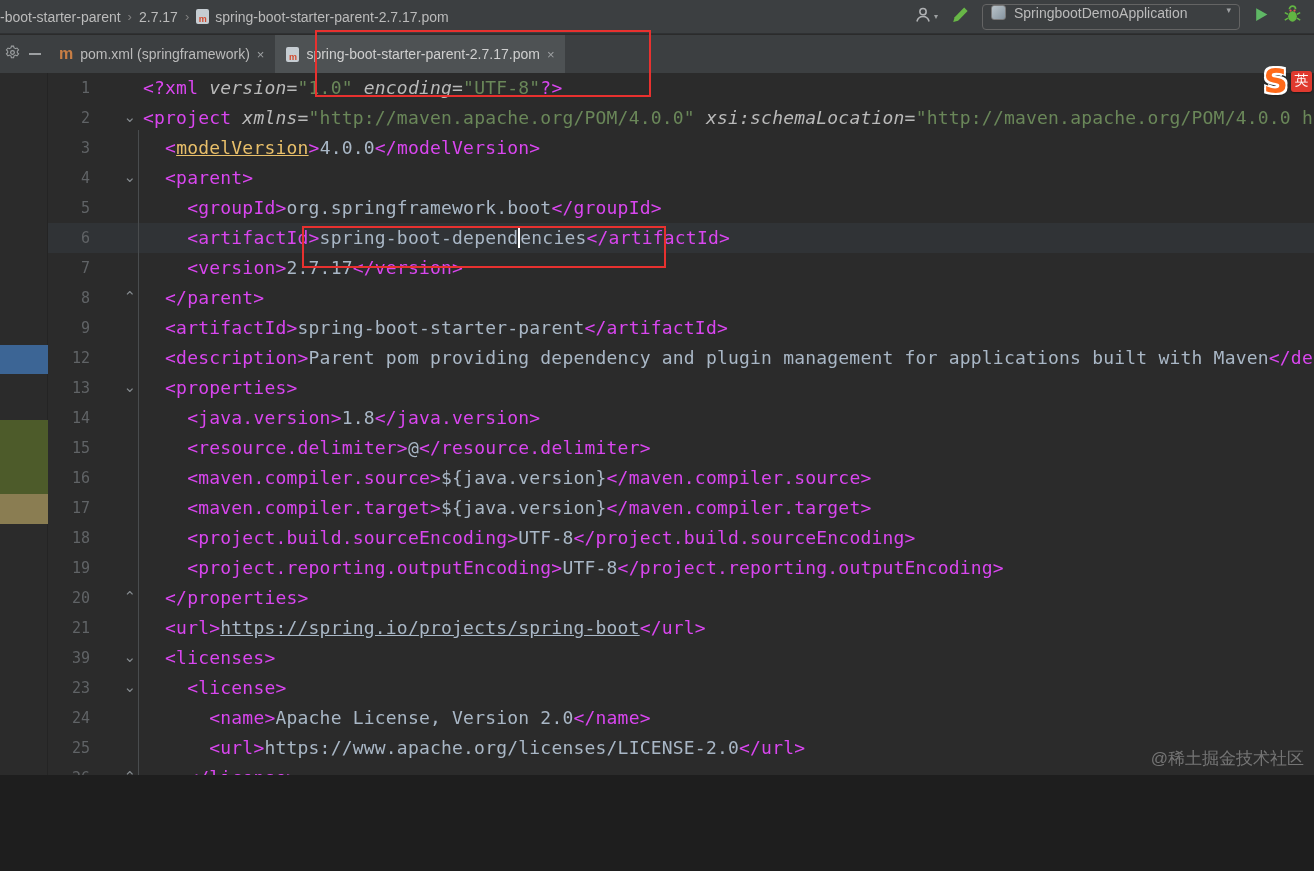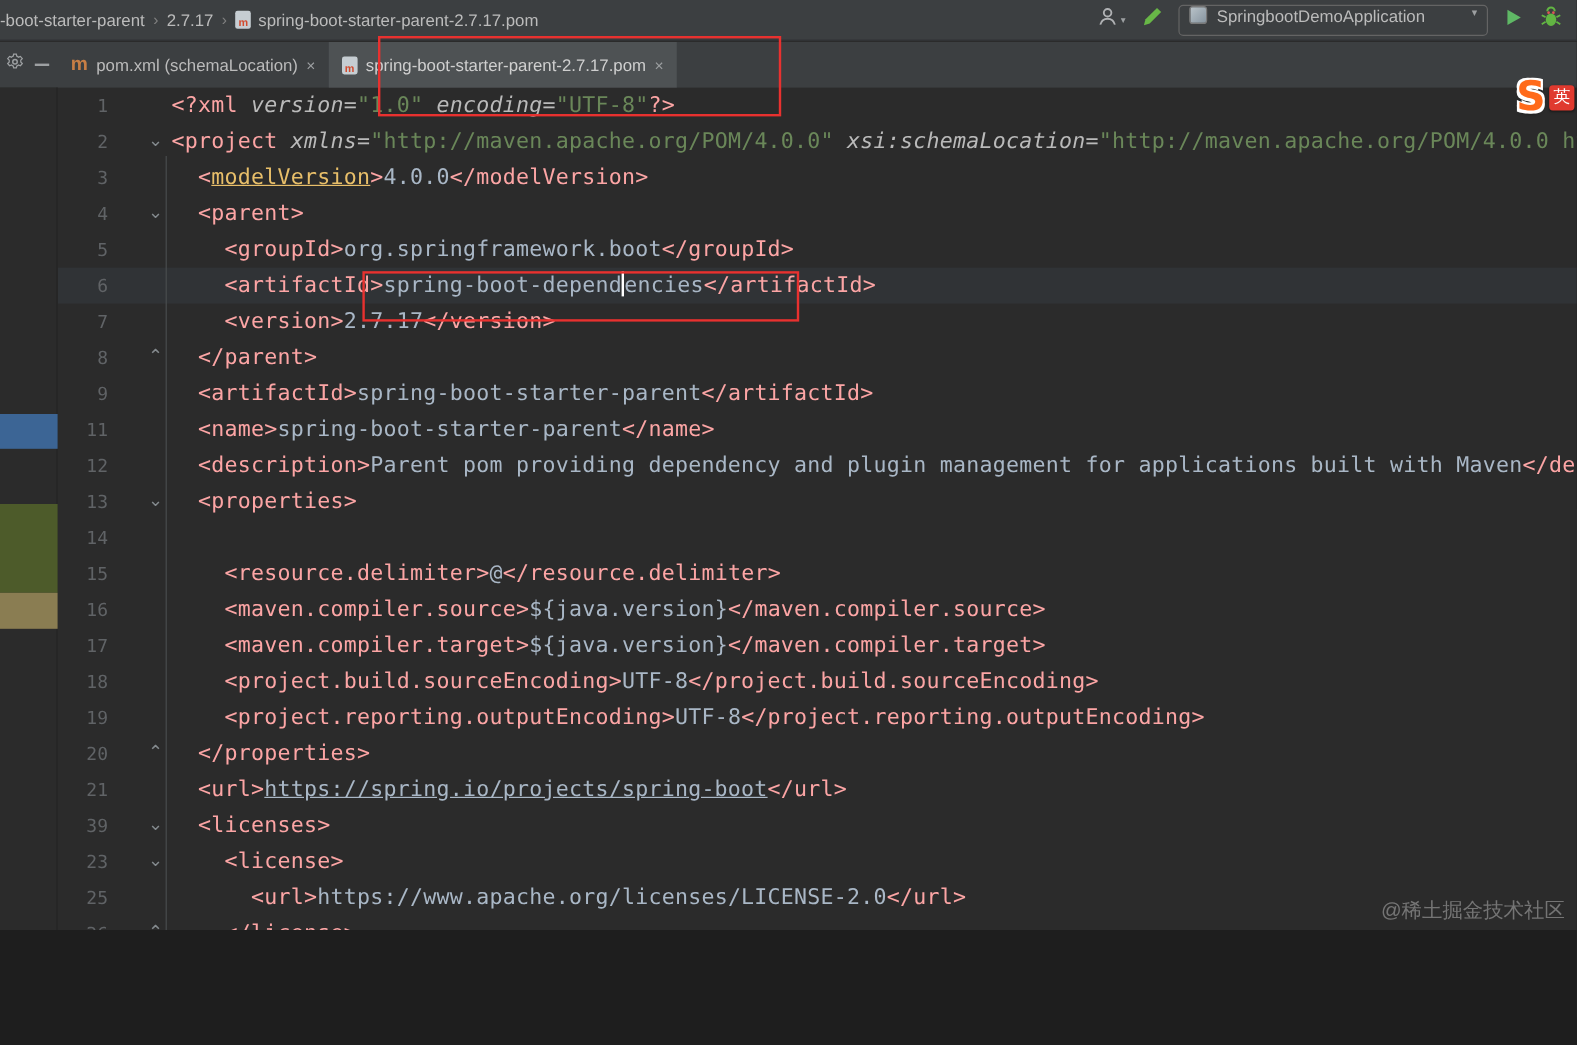--- a/index.html
+++ b/index.html
@@ -41,21 +41,21 @@
   .gutter-vline { position:absolute; left:138px; top:57px; bottom:0; width:1px; background:#494c4e; z-index:1; }
   #code-lines { position:absolute; left:0; top:0; right:0; }
   .row { height:30px; display:flex; margin-left:48px; position:relative; white-space:nowrap; }
   .row.current { background:#303336; }
   .ln { width:42px; text-align:right; font-family:"DejaVu Sans Mono", monospace; font-size:15px;
         line-height:30px; color:#606366; flex:0 0 42px; }
   .fold { flex:0 0 53px; width:53px; text-align:right; padding-right:7px; color:#848a8e;
           font-size:15px; line-height:28px; font-family:"DejaVu Sans", sans-serif; z-index:2; }
   .code { font-family:"DejaVu Sans Mono", monospace; font-size:18px; line-height:30px;
           white-space:pre; letter-spacing:0.2px; }
-  .c-tag  { color:#fca5a5; }
+  .c-tag  { color:#d946ef; }
   .c-tagu { color:#e8bf6a; text-decoration:underline; }
   .c-attr { color:#bababa;font-style:italic; }
   .c-str  { color:#6a8759; }
   .c-txt  { color:#a9b7c6; }
   .c-txtu { color:#a9b7c6; text-decoration:underline; }
   .caret  { display:inline-block; width:2px; height:21px; background:#ffffff; vertical-align:middle; margin-top:-3px; }
 
   
   .anno { position:absolute; border:2px solid #e8312f; z-index:50; }
   .ime { position:absolute; top:64px; right:2px; z-index:60; display:flex; align-items:center; }
@@ -134,21 +134,21 @@
       <span>
         <svg width="15" height="15" viewBox="0 0 16 16">
             <path d="M9.2 1.2H6.8l-.4 1.8c-.55.2-1.05.5-1.5.9l-1.7-.7-1.7 2 1.4 1.3a5.6 5.6 0 000 1.7l-1.4 1.3 1.7 2 1.7-.7c.45.4.95.7 1.5.9l.4 1.8h2.4l.4-1.8c.55-.2 1.05-.5 1.5-.9l1.7.7 1.7-2-1.4-1.3a5.6 5.6 0 000-1.7l1.4-1.3-1.7-2-1.7.7a5.3 5.3 0 00-1.5-.9z" fill="none" stroke="#9da0a2" stroke-width="1.1"></path>
             <circle cx="8" cy="8" r="2" fill="none" stroke="#9da0a2" stroke-width="1.3"></circle>
           </svg>
       </span>
       <span class="minus-bar"></span>
     </div>
     <div class="tab">
       <span class="mvn-letter">m</span>
-      <span>pom.xml (schemaLocation)</span>
+      <span>pom.xml (springframework)</span>
       <span class="tab-close">×</span>
     </div>
     <div class="tab active">
       <span class="pom-icon">
           <span>m</span>
         </span>
       <span>spring-boot-starter-parent-2.7.17.pom</span>
       <span class="tab-close">×</span>
     </div>
   </div>
@@ -195,37 +195,33 @@
           <span class="ln">8</span>
           <span class="fold">⌃</span>
           <span class="code"><span class="c-txt">  </span><span class="c-tag">&lt;/parent&gt;</span></span>
         </div>
         <div class="row">
           <span class="ln">9</span>
           <span class="fold"></span>
           <span class="code"><span class="c-txt">  </span><span class="c-tag">&lt;artifactId&gt;</span><span class="c-txt">spring-boot-starter-parent</span><span class="c-tag">&lt;/artifactId&gt;</span></span>
         </div>
         <div class="row">
-          <span class="ln">11</span>
-          <span class="fold"></span>
-          <span class="code"><span class="c-txt">  </span><span class="c-tag">&lt;name&gt;</span><span class="c-txt">spring-boot-starter-parent</span><span class="c-tag">&lt;/name&gt;</span></span>
-        </div>
-        <div class="row">
           <span class="ln">12</span>
           <span class="fold"></span>
           <span class="code"><span class="c-txt">  </span><span class="c-tag">&lt;description&gt;</span><span class="c-txt">Parent pom providing dependency and plugin management for applications built with Maven</span><span class="c-tag">&lt;/description&gt;</span></span>
         </div>
         <div class="row">
           <span class="ln">13</span>
           <span class="fold">⌄</span>
           <span class="code"><span class="c-txt">  </span><span class="c-tag">&lt;properties&gt;</span></span>
         </div>
         <div class="row">
           <span class="ln">14</span>
           <span class="fold"></span>
+          <span class="code"><span class="c-txt">    </span><span class="c-tag">&lt;java.version&gt;</span><span class="c-txt">1.8</span><span class="c-tag">&lt;/java.version&gt;</span></span>
         </div>
         <div class="row">
           <span class="ln">15</span>
           <span class="fold"></span>
           <span class="code"><span class="c-txt">    </span><span class="c-tag">&lt;resource.delimiter&gt;</span><span class="c-txt">@</span><span class="c-tag">&lt;/resource.delimiter&gt;</span></span>
         </div>
         <div class="row">
           <span class="ln">16</span>
           <span class="fold"></span>
           <span class="code"><span class="c-txt">    </span><span class="c-tag">&lt;maven.compiler.source&gt;</span><span class="c-txt">${java.version}</span><span class="c-tag">&lt;/maven.compiler.source&gt;</span></span>
@@ -257,20 +253,25 @@
         </div>
         <div class="row">
           <span class="ln">39</span>
           <span class="fold">⌄</span>
           <span class="code"><span class="c-txt">  </span><span class="c-tag">&lt;licenses&gt;</span></span>
         </div>
         <div class="row">
           <span class="ln">23</span>
           <span class="fold">⌄</span>
           <span class="code"><span class="c-txt">    </span><span class="c-tag">&lt;license&gt;</span></span>
+        </div>
+        <div class="row">
+          <span class="ln">24</span>
+          <span class="fold"></span>
+          <span class="code"><span class="c-txt">      </span><span class="c-tag">&lt;name&gt;</span><span class="c-txt">Apache License, Version 2.0</span><span class="c-tag">&lt;/name&gt;</span></span>
         </div>
         <div class="row">
           <span class="ln">25</span>
           <span class="fold"></span>
           <span class="code"><span class="c-txt">      </span><span class="c-tag">&lt;url&gt;</span><span class="c-txt">https://www.apache.org/licenses/LICENSE-2.0</span><span class="c-tag">&lt;/url&gt;</span></span>
         </div>
         <div class="row">
           <span class="ln">26</span>
           <span class="fold">⌃</span>
           <span class="code"><span class="c-txt">    </span><span class="c-tag">&lt;/license&gt;</span></span>

